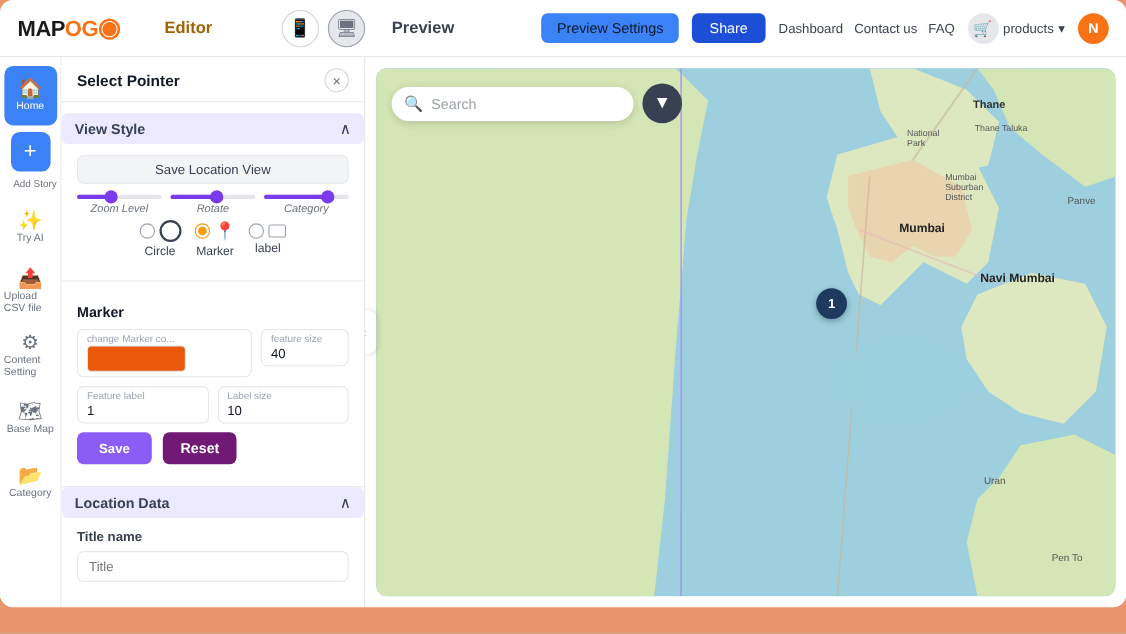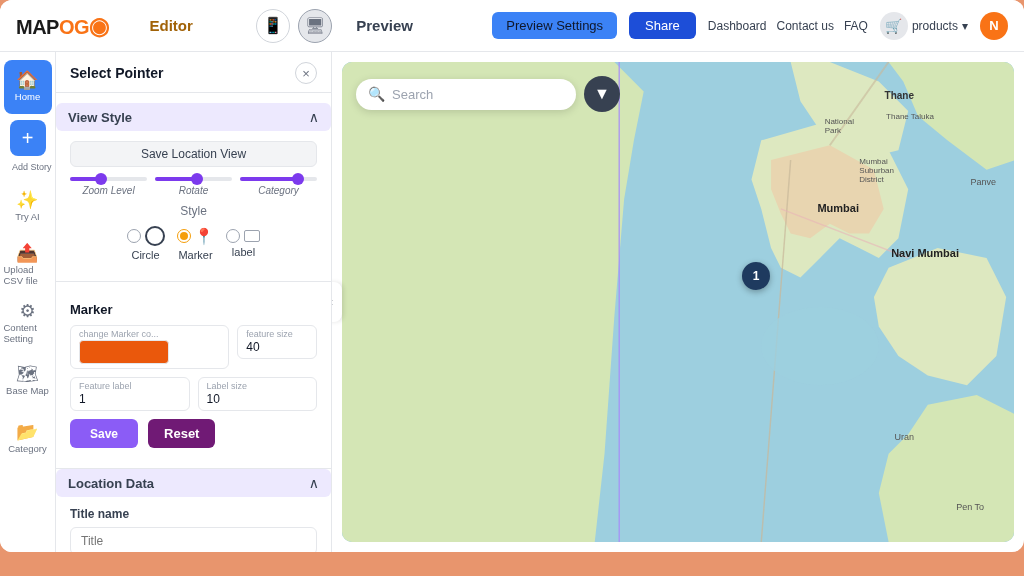--- a/index.html
+++ b/index.html
@@ -631,21 +631,20 @@
           </div>
           <div class="slider-item">
             <div class="slider-track">
               <div class="slider-fill" style="width:75%;"></div>
               <div class="slider-thumb" style="left:calc(75% - 6px);"></div>
             </div>
             <span class="slider-label">Category</span>
           </div>
         </div>
 
-        <div class="style-row-title" style="margin-top:8px;">Style</div>
         <div class="radio-row">
 
           <div class="radio-item">
             <div class="radio-input-row">
               <div class="radio-circle"></div>
               <span style="width:20px;height:20px;border-radius:50%;border:2px solid #374151;display:inline-block;"></span>
             </div>
             <span class="radio-label-text">Circle</span>
           </div>
 

